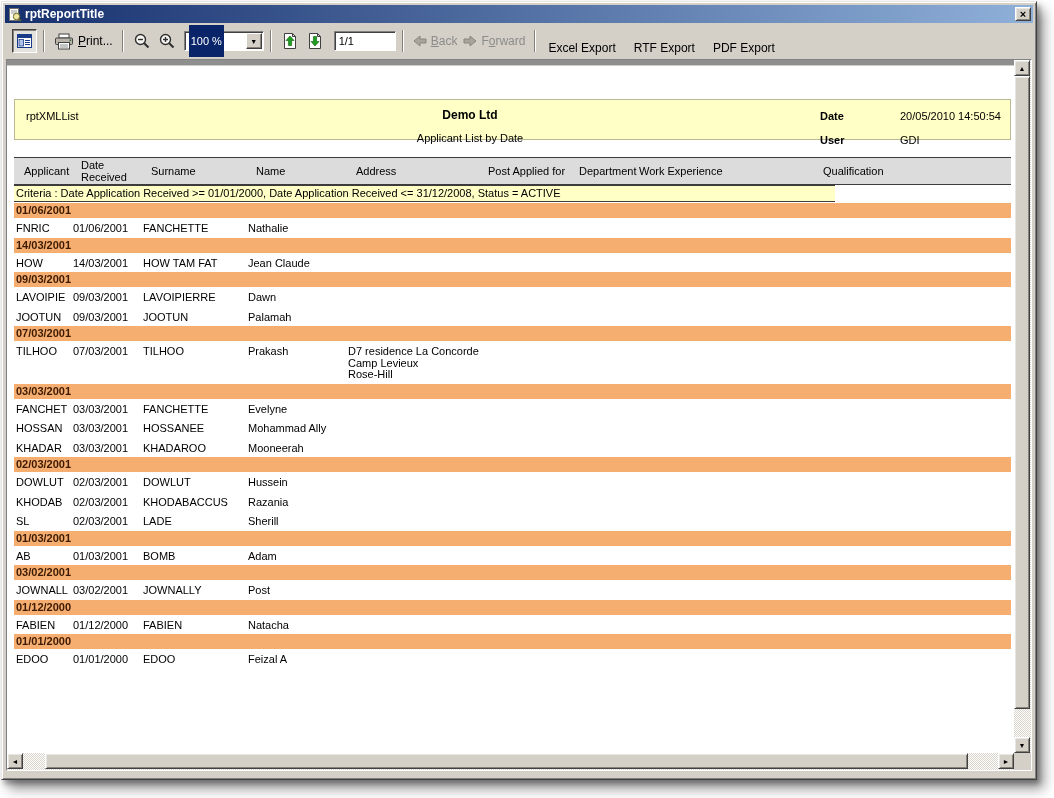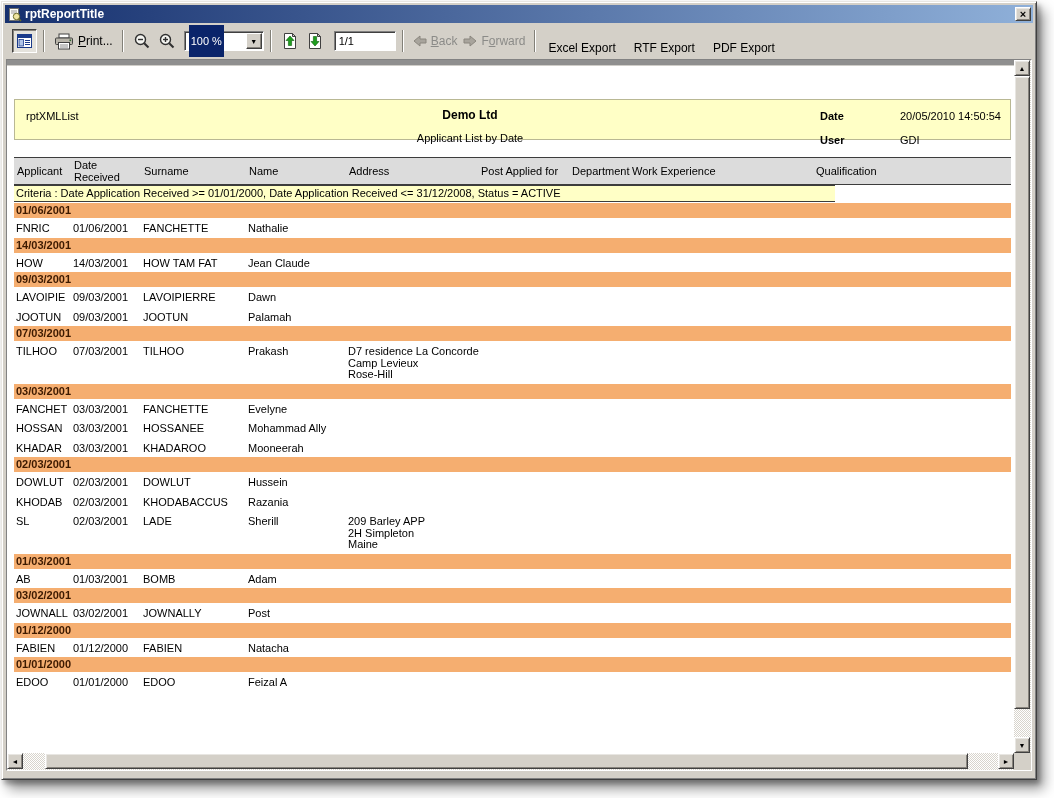--- a/index.html
+++ b/index.html
@@ -89,21 +89,21 @@
   .rpt-date-value { position:absolute; left:885px; top:10px; }
   .rpt-user-label { position:absolute; left:805px; top:34px; font-weight:bold; }
   .rpt-user-value { position:absolute; left:885px; top:34px;text-align:right; }
   .grid9 { display:grid; grid-template-columns:57px 70px 105px 100px 132px 91px 60px 184px 1fr; }
   .col-header {
     position:absolute; left:7px; top:97px; width:997px; height:28px;
     background:var(--colheader-gray,#dcdcdc);
     border-top:1px solid #3c3c3c; border-bottom:1px solid #3c3c3c;
     align-items:center; font-size:11px; line-height:12px;
   }
-  .hcell { padding-left:3px; }
+  .hcell { padding-left:10px; }
   .criteria {
     position:absolute; left:7px; top:125px; width:821px; height:17px;
     background:var(--header-yellow,#ffffc6);
     border-top:1px solid #3c3c3c; border-bottom:1px solid #3c3c3c;
     font-size:11px; line-height:14px; padding-left:2px; white-space:nowrap;
   }
   .rpt-body { position:absolute; left:7px; top:143px; width:997px; }
   .band {
     height:15px; background:var(--band-orange,#f5ae70); color:var(--band-text,#3d1a00);
     font-weight:bold; font-size:11px; line-height:15px; padding-left:2px;
@@ -414,25 +414,20 @@
             <div class="rcell"></div>
             <div class="rcell"></div>
             <div class="rcell"></div>
             <div class="rcell"></div>
           </div>
           <div class="rrow grid9">
             <div class="rcell">SL</div>
             <div class="rcell">02/03/2001</div>
             <div class="rcell">LADE</div>
             <div class="rcell">Sherill</div>
-            <div class="rcell">
-              <div>209 Barley APP</div>
-              <div>2H Simpleton</div>
-              <div>Maine</div>
-            </div>
             <div class="rcell"></div>
             <div class="rcell"></div>
             <div class="rcell"></div>
             <div class="rcell"></div>
           </div>
           <div class="band">01/03/2001</div>
           <div class="rrow grid9">
             <div class="rcell">AB</div>
             <div class="rcell">01/03/2001</div>
             <div class="rcell">BOMB</div>

